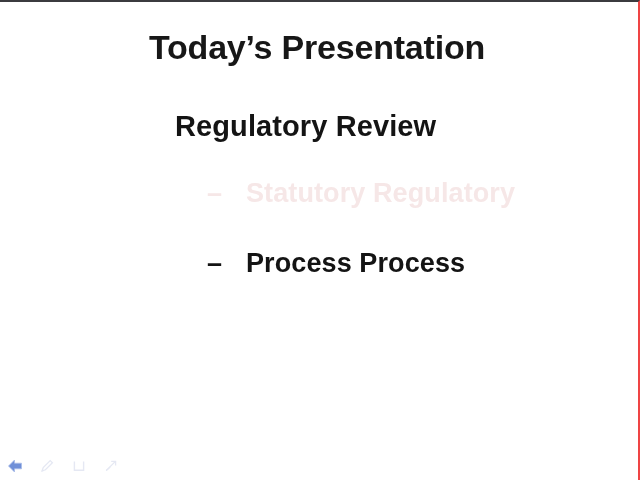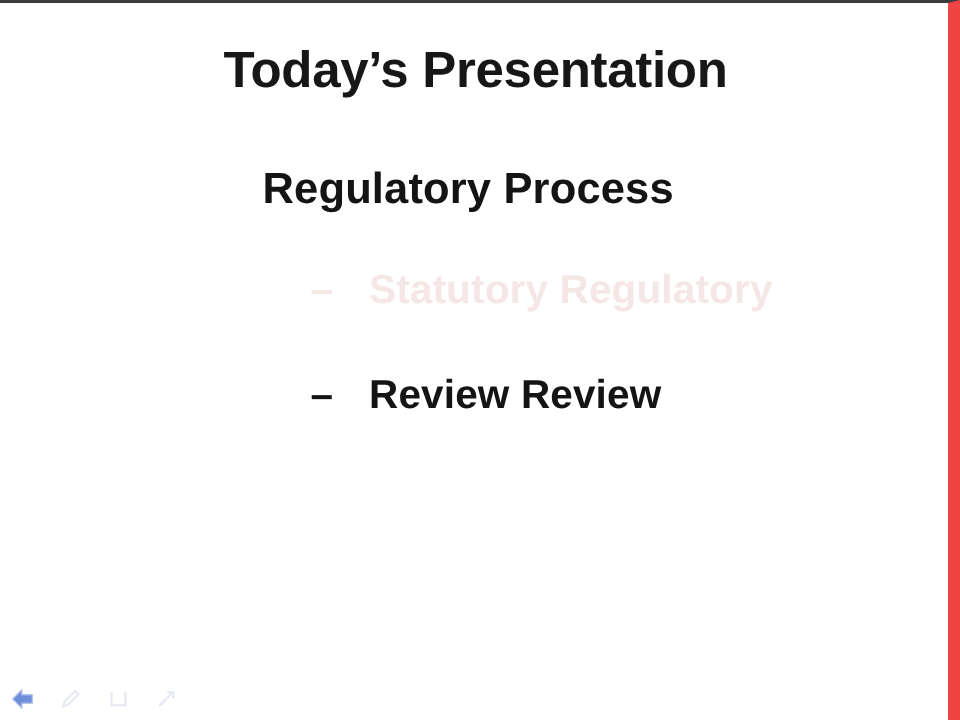--- a/index.html
+++ b/index.html
@@ -15,21 +15,21 @@
   }
 
   
   #slide-canvas {
     position: relative;
     width: 640px;
     height: 480px;
     background: #ffffff;
     box-sizing: border-box;
     border-top: 2px solid #3b3b3f;
-    border-right: 8px solid #ef4444;
+    border-right: 2px solid #ef4444;
     overflow: hidden;
   }
 
   
   #slide-title {
     position: absolute;
     left: 0;
     top: 26px;
     width: 634px;
     text-align: center;
@@ -115,31 +115,31 @@
 <body>
 
 <div id="slide-canvas">
 
   <div id="slide-title">Today’s Presentation</div>
 
   <div id="slide-body">
 
     <div class="bullet-row level-1" id="row-regulatory-process">
 
-      <span class="bullet-text">Regulatory Process</span>
+      <span class="bullet-text">Regulatory Review</span>
     </div>
 
     <div class="bullet-row level-2 faded" id="row-statutory-authority">
       <span class="bullet-marker">–</span>
       <span class="bullet-text">Statutory Regulatory</span>
     </div>
 
     <div class="bullet-row level-2" id="row-review-process">
       <span class="bullet-marker">–</span>
-      <span class="bullet-text">Review Review</span>
+      <span class="bullet-text">Process Process</span>
     </div>
 
   </div>
 
   <div id="presentation-toolbar">
 
     <div class="toolbar-icon">
       <svg width="18" height="16" viewBox="0 0 18 16" aria-hidden="true">
         <path d="M8.5 2 L2.5 8 L8.5 14 L8.5 10.8 L15.5 10.8 L15.5 5.2 L8.5 5.2 Z" fill="#6f8fd8" stroke="#a9bce8" stroke-width="0.8"></path>
       </svg>

